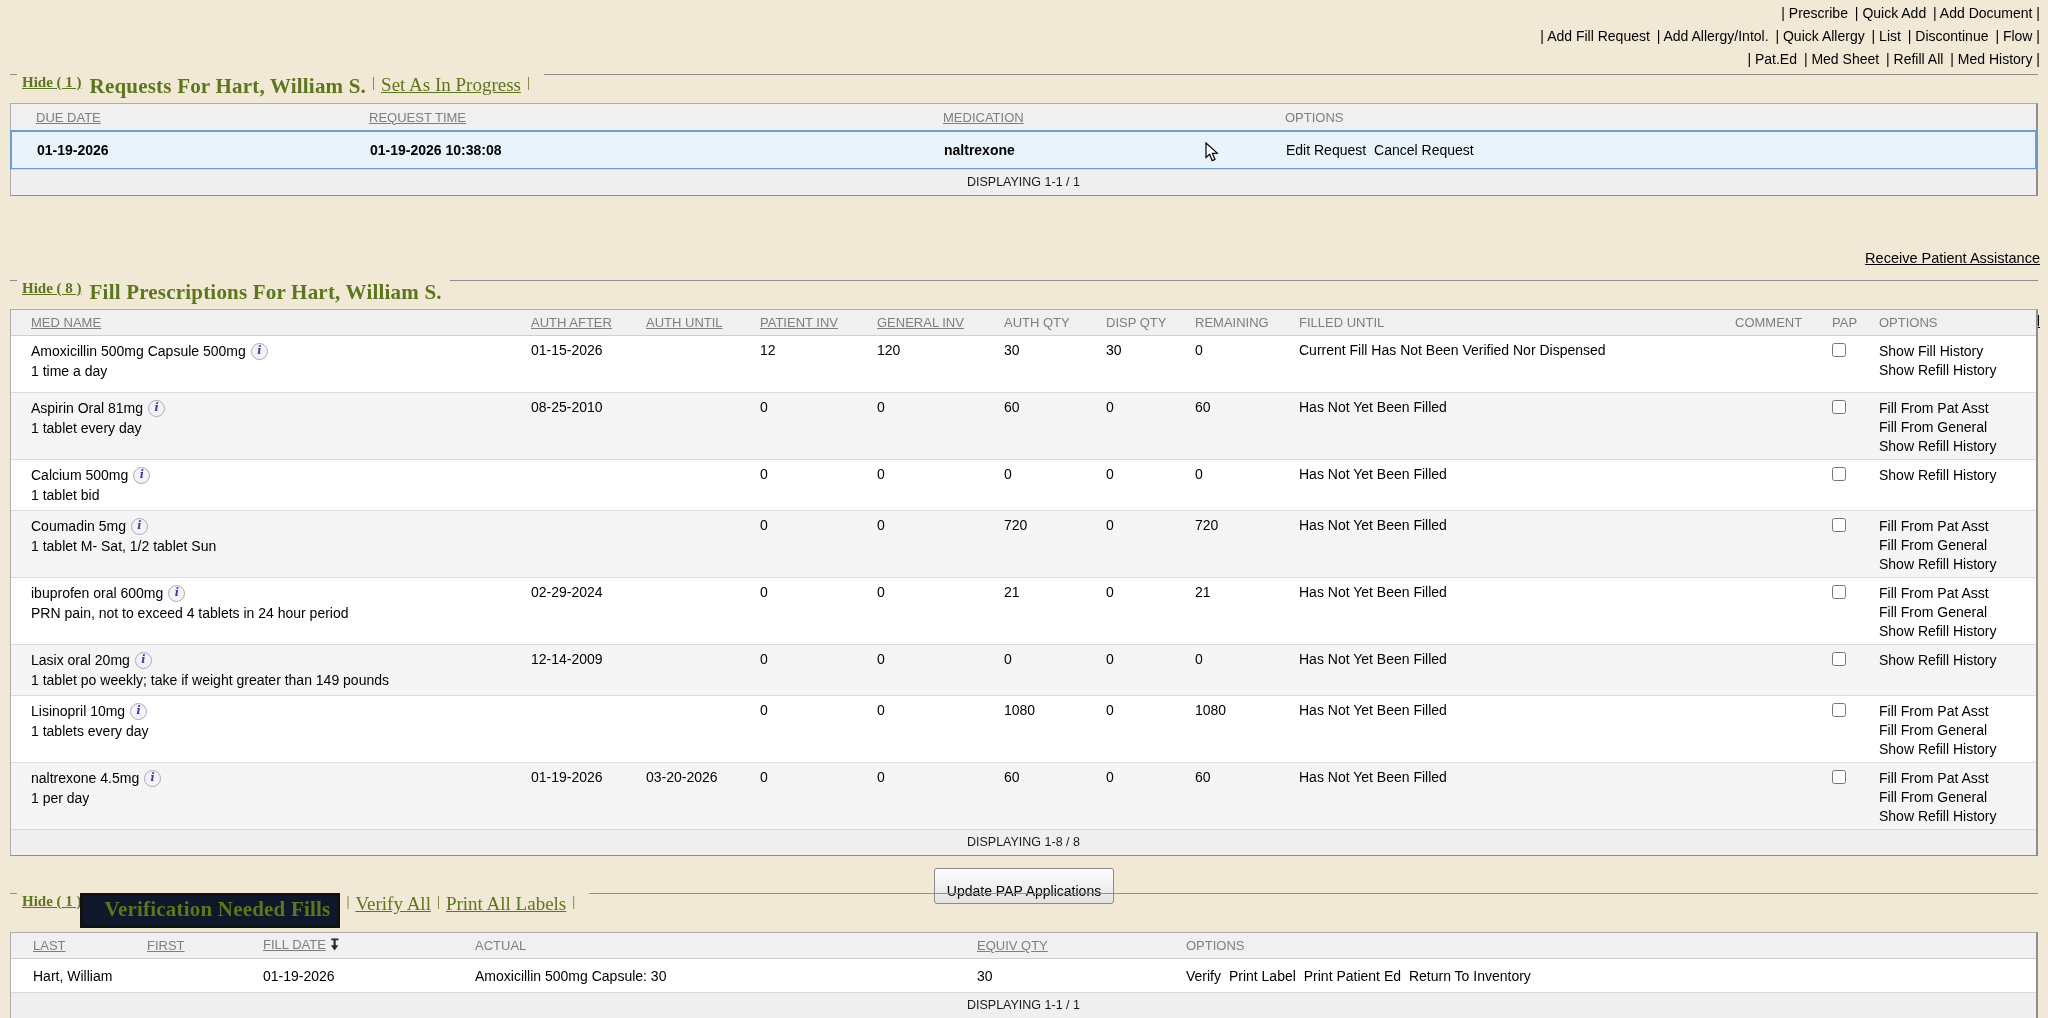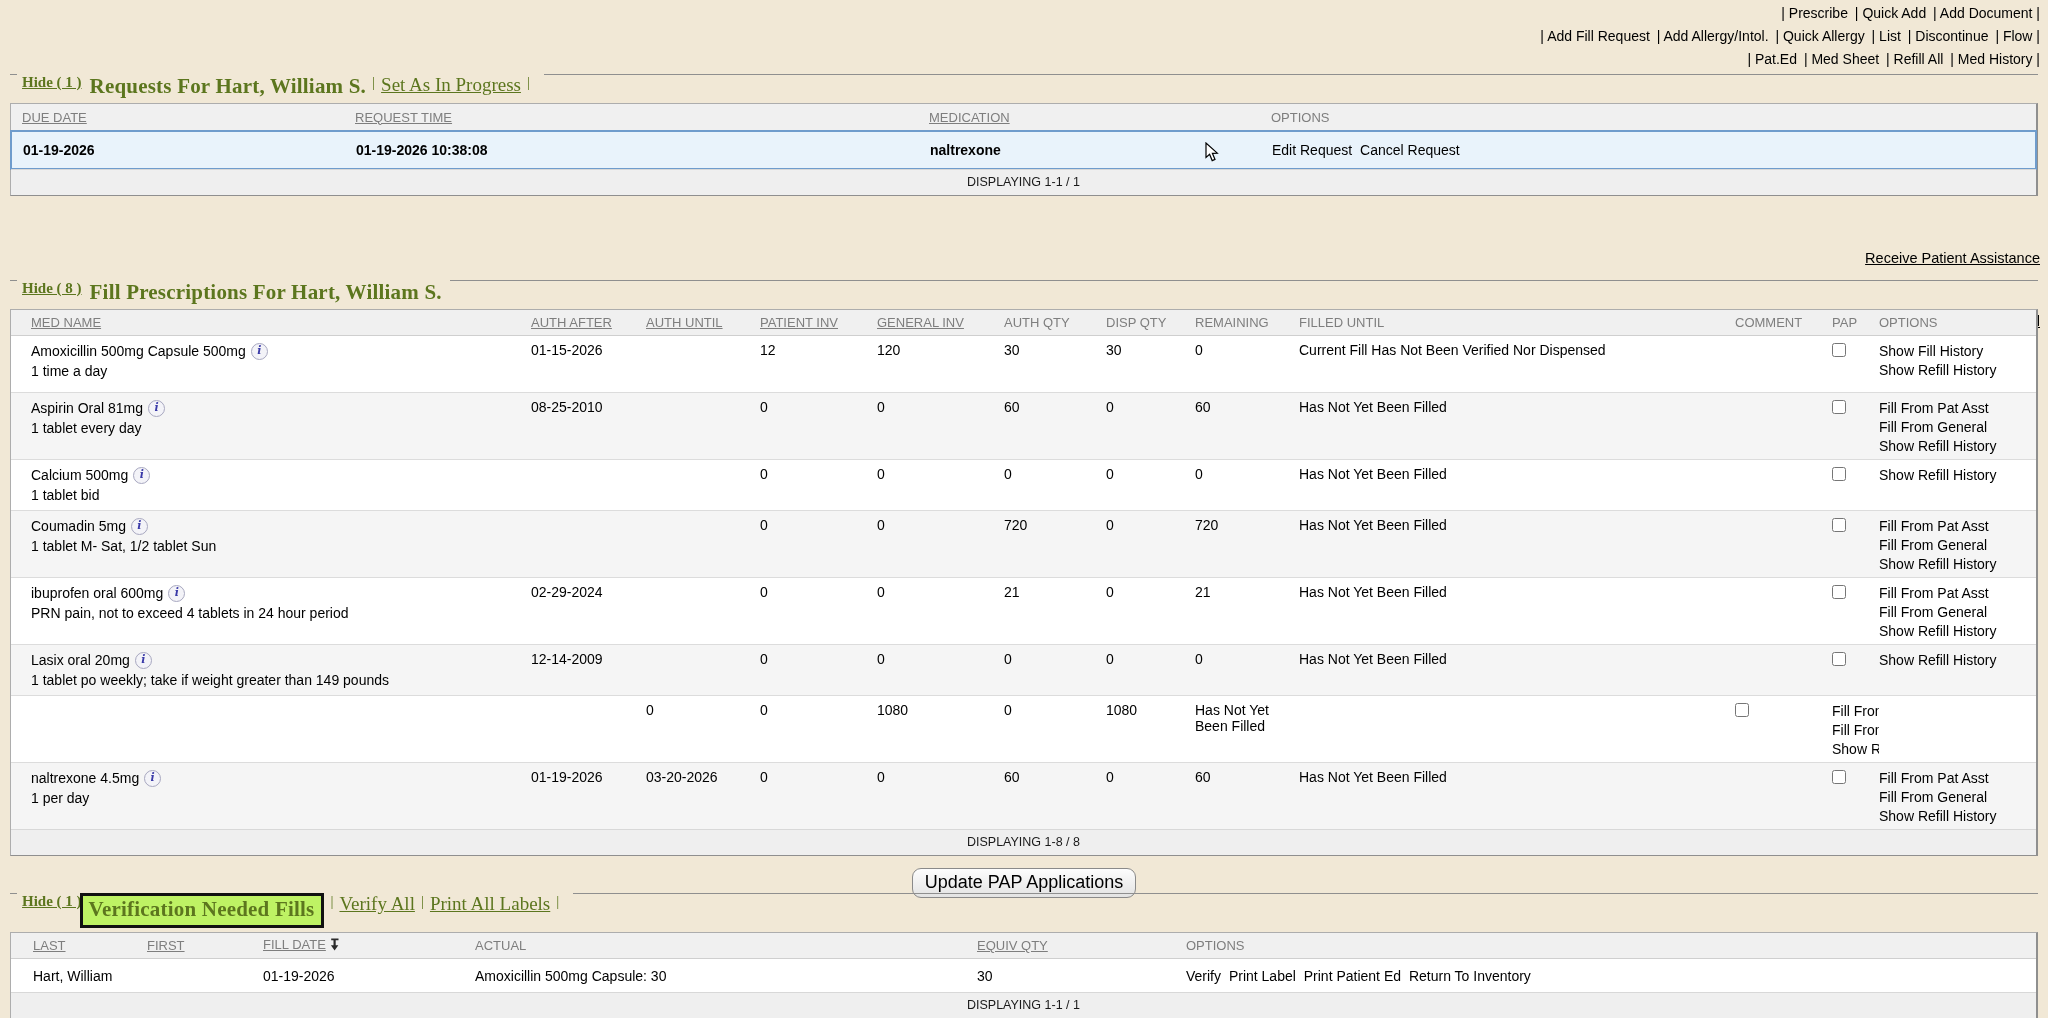--- a/index.html
+++ b/index.html
@@ -20,30 +20,30 @@
   .toplink{cursor:pointer;}
   
   .section{position:absolute;left:10px;right:10px;}
   .legend-row{display:flex;align-items:flex-start;white-space:nowrap;font-family:Liberation Serif, serif;}
   .legend-row::before{content:"";width:7px;border-top:1px solid #8f8f8f;margin-right:5px;flex:0 0 auto;}
   .hide-link{color:#5c761e;font-weight:bold;font-size:15px;text-decoration:underline;cursor:pointer;margin-right:8px;}
   .sec-title{color:#5c761e;font-weight:bold;font-size:21px;letter-spacing:.2px;}
   .leg-sep{color:#5c761e;font-size:15px;margin:0 6px;}
   .leg-action{color:#5c761e;font-size:19px;text-decoration:underline;cursor:pointer;}
   .legend-line{flex:1 1 auto;border-top:1px solid #8f8f8f;margin-left:8px;}
-  .boxed-title{border:3px solid #111;padding:1px 7px 3px 6px;background:#bef264;margin-left:-10px;}
+  .boxed-title{border:3px solid #111;padding:1px 7px 3px 22px;background:#0f172a;margin-left:-10px;}
   
   .tbl{background:#fff;border:1px solid #adadad;border-right:2px solid #8f8f8f;border-bottom:1px solid #8f8f8f;margin-top:4px;}
   .thead{background:#f0f0f0;border-bottom:1px solid #cfcfcf;color:#7e7e7e;font-size:13px;}
   .thead .cell{align-self:center;}
   .sortable{text-decoration:underline;cursor:pointer;}
   .tfoot{background:#efefef;border-top:1px solid #d8d8d8;height:25px;line-height:25px;text-align:center;font-size:12.5px;color:#1a1a1a;}
   .cell{padding-right:6px;overflow:hidden;}
   
-  .req-grid{display:grid;grid-template-columns:333px 574px 342px auto;padding-left:11px;}
+  .req-grid{display:grid;grid-template-columns:333px 574px 342px auto;padding-left:25px;}
   .req-head{height:26px;}
   .req-row{height:36px;align-items:center;background:#e9f3fb;border:2px solid #6f9ccc;margin:-1px;font-size:14px;}
   .req-row .b{font-weight:bold;}
   .opt-link{cursor:pointer;margin-right:4px;}
   
   .side-links{position:absolute;top:207px;right:8px;text-align:right;font-size:14.5px;line-height:23px;}
   .side-links .sl{display:block;text-decoration:underline;cursor:pointer;margin-top:40px;}
   
   .fill-grid{display:grid;grid-template-columns:500px 115px 114px 117px 127px 102px 89px 104px 436px 97px 47px auto;padding-left:20px;}
   .fill-head{height:25px;}
@@ -52,21 +52,21 @@
   .frow.alt{background:#f5f5f5;}
   .frow.med-h{min-height:50px;}
   .frow.tall-h{min-height:60px;}
   .frow.short-h{min-height:44px;}
   .med-line{line-height:19px;}
   .sig{line-height:20px;}
   .info{display:inline-block;width:15px;height:15px;border-radius:50%;border:1px solid #a8a8c0;background:#f3f3f8;color:#3a3aa8;font:italic bold 11px "DejaVu Serif", serif;text-align:center;line-height:14px;margin-left:5px;vertical-align:2px;cursor:pointer;}
   .optlines .opt{line-height:19px;cursor:pointer;white-space:nowrap;}
   .papbox{width:14px;height:14px;margin:1px 0 0 0;}
   .btn-row{text-align:center;margin-top:12px;}
-  .pap-btn{font-family:"Liberation Sans",sans-serif;font-size:18px;padding:3px 12px 4px;border:1px solid #8a8a8a;border-radius:9px;background:linear-gradient(#fdfdfd,#e3e3e3);cursor:pointer;}
+  .pap-btn{font-family:"Liberation Sans",sans-serif;font-size:14px;padding:14px 12px 4px;border:1px solid #8a8a8a;border-radius:3px;background:linear-gradient(#fdfdfd,#e3e3e3);cursor:pointer;}
   
   .ver-grid{display:grid;grid-template-columns:114px 116px 212px 502px 209px auto;padding-left:22px;}
   .ver-head{height:25px;}
   .ver-row{height:33px;align-items:center;font-size:14px;}
   .sort-ico{display:inline-block;vertical-align:-2px;margin-left:3px;}
   
   .cursor{position:absolute;left:1205px;top:142px;pointer-events:none;}
 </style>
 </head>
 <body>
@@ -270,20 +270,24 @@
       <div class="cell">0</div>
       <div class="cell">Has Not Yet Been Filled</div>
       <div class="cell"></div>
       <div class="cell"><input type="checkbox" class="papbox" style=""></div>
       <div class="cell optlines">
         <div class="opt">Show Refill History</div>
       </div>
     </div>
 
     <div class="fill-grid frow tall-h">
+      <div class="cell">
+        <div class="med-line"><span>Lisinopril 10mg</span><span class="info">i</span></div>
+        <div class="sig">1 tablets every day</div>
+      </div>
       <div class="cell"></div>
       <div class="cell"></div>
       <div class="cell">0</div>
       <div class="cell">0</div>
       <div class="cell">1080</div>
       <div class="cell">0</div>
       <div class="cell">1080</div>
       <div class="cell">Has Not Yet Been Filled</div>
       <div class="cell"></div>
       <div class="cell"><input type="checkbox" class="papbox" style=""></div>

